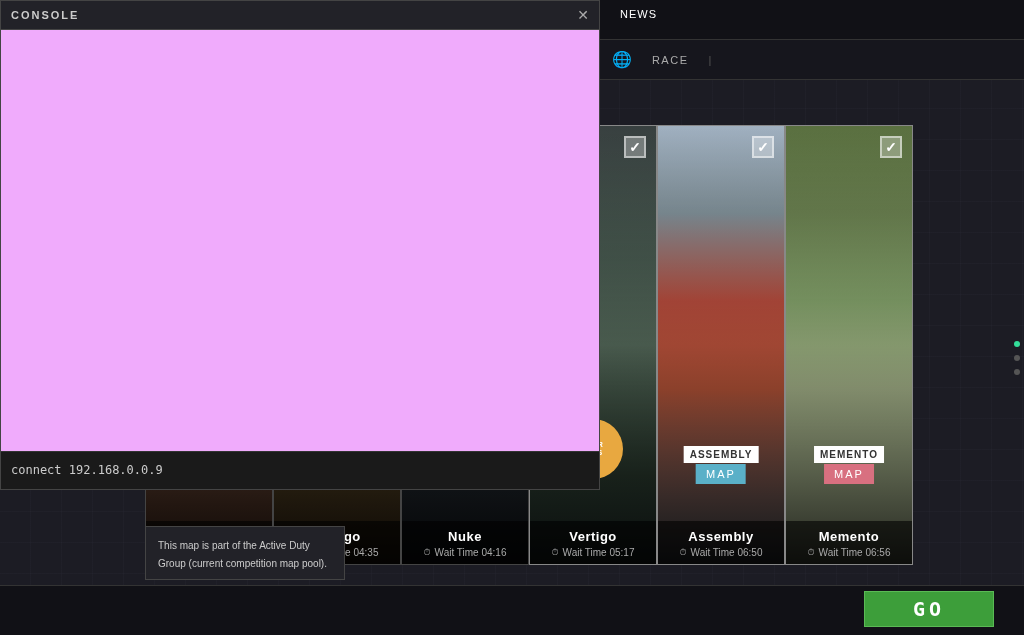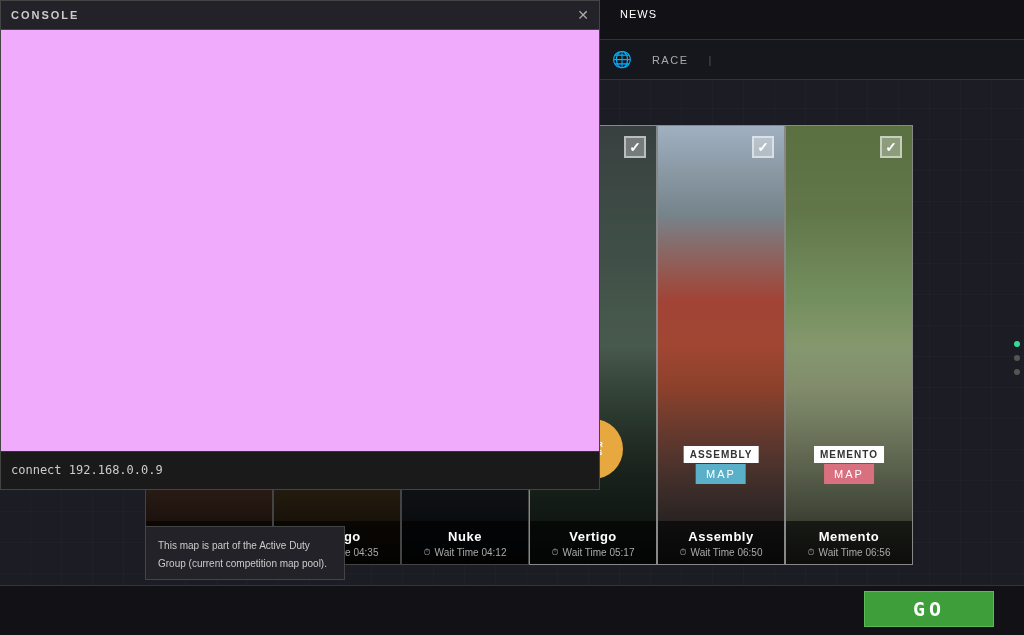--- a/index.html
+++ b/index.html
@@ -465,21 +465,21 @@
   </div>
 
   <div class="map-card" style="flex:0 0 128px;">
     <div class="map-nuke" style="position:absolute;inset:0;"></div>
     <div class="map-card-overlay"></div>
     <div class="map-card-checkbox"></div>
     <div class="map-card-info">
       <div class="map-name">Nuke</div>
       <div class="map-wait">
         <span class="clock-icon">⏱</span>
-        <span>Wait Time 04:12</span>
+        <span>Wait Time 04:16</span>
       </div>
     </div>
   </div>
 
   <div class="map-card selected" style="flex:0 0 128px;">
     <div class="map-overpass" style="position:absolute;inset:0;"></div>
     <div class="map-card-overlay"></div>
     <div class="map-card-checkbox checked">
       <span class="checkmark">✓</span>
     </div>

